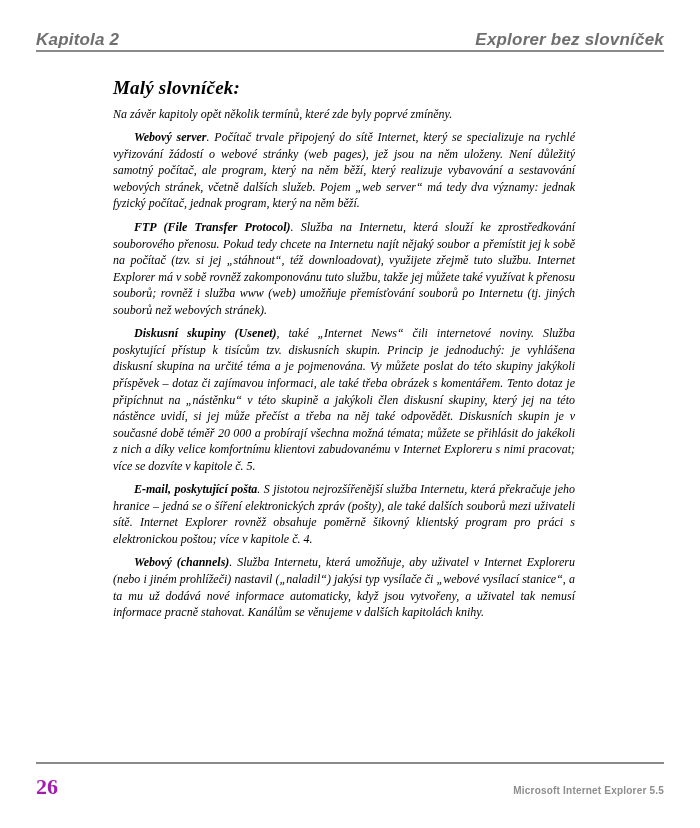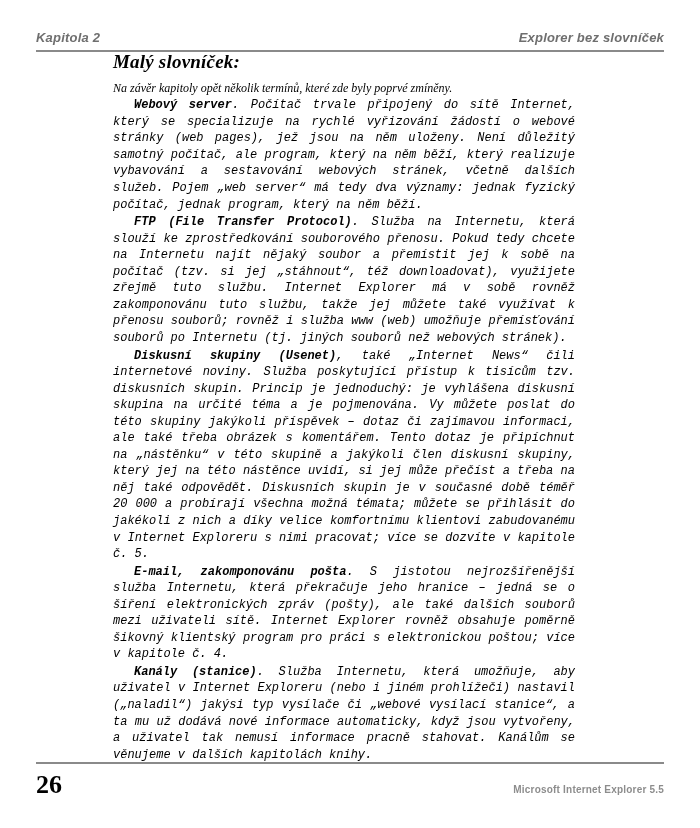--- a/index.html
+++ b/index.html
@@ -28,38 +28,38 @@
     position: absolute;
     left: 36px;
     right: 36px;
     top: 30px;
     display: flex;
     justify-content: space-between;
     align-items: baseline;
     font-family: "Liberation Sans", sans-serif;
     font-weight: bold;
     font-style: italic;
-    font-size: 13px;
+    font-size: 17px;
     color: #6f6f6f;
     letter-spacing: 0.2px;
   }
   .header-rule {
     position: absolute;
     left: 36px;
     right: 36px;
     top: 50px;
     height: 2px;
     background: #8a8a8a;
   }
 
   
   .content {
     position: absolute;
     left: 113px;
-    top: 50px;
+    top: 76px;
     width: 462px;
   }
   .section-title {
     font-family: "Liberation Serif", serif;
     font-style: italic;
     font-size: 19px;
     line-height: 1.25;
     margin: 0 0 6px 0;
     letter-spacing: 0.2px;
   }
@@ -70,22 +70,21 @@
     text-align: justify;
     text-justify: inter-word;
     font-style: italic;
     hyphens: manual;
   }
   p.intro {
     text-indent: 0;
   }
   p.indent {
     text-indent: 21px;
-    margin-top: 1px;
-    font-family: Liberation Mono, monospace;
+    margin-top: 7px;
   }
   .lead {
     font-weight: bold;
     font-style: italic;
   }
 
   
   .footer-rule {
     position: absolute;
     left: 36px;
@@ -98,23 +97,23 @@
     position: absolute;
     left: 36px;
     right: 36px;
     bottom: 30px;
     display: flex;
     justify-content: space-between;
     align-items: baseline;
   }
   .folio {
     font-family: "Liberation Serif", serif;
-    font-size: 26px;
+    font-size: 22px;
     font-weight: bold;
-    color: #000000;
+    color: #a21caf;
     line-height: 1;
   }
   .footer-right {
     font-family: "Liberation Sans", sans-serif;
     font-weight: bold;
     font-size: 10px;
     color: #8d8d8d;
     letter-spacing: 0.2px;
   }
 </style>
@@ -140,25 +139,25 @@
 
     <p class="body indent">
       <span class="lead">FTP (File Transfer Protocol)</span><span>. Služba na Internetu, která slouží ke zprostředkování souborového přenosu. Pokud tedy chcete na Internetu najít nějaký soubor a přemístit jej k sobě na počítač (tzv. si jej „stáhnout“, též downloadovat), využijete zřejmě tuto službu. Internet Explorer má v sobě rovněž zakomponovánu tuto službu, takže jej můžete také využívat k přenosu souborů; rovněž i služba www (web) umožňuje přemísťování souborů po Internetu (tj. jiných souborů než webových stránek).</span>
     </p>
 
     <p class="body indent">
       <span class="lead">Diskusní skupiny (Usenet)</span><span>, také „Internet News“ čili internetové noviny. Služba poskytující přístup k tisícům tzv. diskusních skupin. Princip je jednoduchý: je vyhlášena diskusní skupina na určité téma a je pojmenována. Vy můžete poslat do této skupiny jakýkoli příspěvek – dotaz či zajímavou informaci, ale také třeba obrázek s komentářem. Tento dotaz je připíchnut na „nástěnku“ v této skupině a jakýkoli člen diskusní skupiny, který jej na této nástěnce uvidí, si jej může přečíst a třeba na něj také odpovědět. Diskusních skupin je v současné době téměř 20 000 a probírají všechna možná témata; můžete se přihlásit do jakékoli z nich a díky velice komfortnímu klientovi zabudovanému v Internet Exploreru s nimi pracovat; více se dozvíte v kapitole č. 5.</span>
     </p>
 
     <p class="body indent">
-      <span class="lead">E-mail, zakomponovánu pošta</span><span>. S jistotou nejrozšířenější služba Internetu, která překračuje jeho hranice – jedná se o šíření elektronických zpráv (pošty), ale také dalších souborů mezi uživateli sítě. Internet Explorer rovněž obsahuje poměrně šikovný klientský program pro práci s elektronickou poštou; více v kapitole č. 4.</span>
+      <span class="lead">E-mail, poskytující pošta</span><span>. S jistotou nejrozšířenější služba Internetu, která překračuje jeho hranice – jedná se o šíření elektronických zpráv (pošty), ale také dalších souborů mezi uživateli sítě. Internet Explorer rovněž obsahuje poměrně šikovný klientský program pro práci s elektronickou poštou; více v kapitole č. 4.</span>
     </p>
 
     <p class="body indent">
-      <span class="lead">Kanály (stanice)</span><span>. Služba Internetu, která umožňuje, aby uživatel v Internet Exploreru (nebo i jiném prohlížeči) nastavil („naladil“) jakýsi typ vysílače či „webové vysílací stanice“, a ta mu už dodává nové informace automaticky, když jsou vytvořeny, a uživatel tak nemusí informace pracně stahovat. Kanálům se věnujeme v dalších kapitolách knihy.</span>
+      <span class="lead">Webový (channels)</span><span>. Služba Internetu, která umožňuje, aby uživatel v Internet Exploreru (nebo i jiném prohlížeči) nastavil („naladil“) jakýsi typ vysílače či „webové vysílací stanice“, a ta mu už dodává nové informace automaticky, když jsou vytvořeny, a uživatel tak nemusí informace pracně stahovat. Kanálům se věnujeme v dalších kapitolách knihy.</span>
     </p>
   </div>
 
   <div class="footer-rule"></div>
   <div class="footer">
     <span class="folio">26</span>
     <span class="footer-right">Microsoft Internet Explorer 5.5</span>
   </div>
 
 </div>

